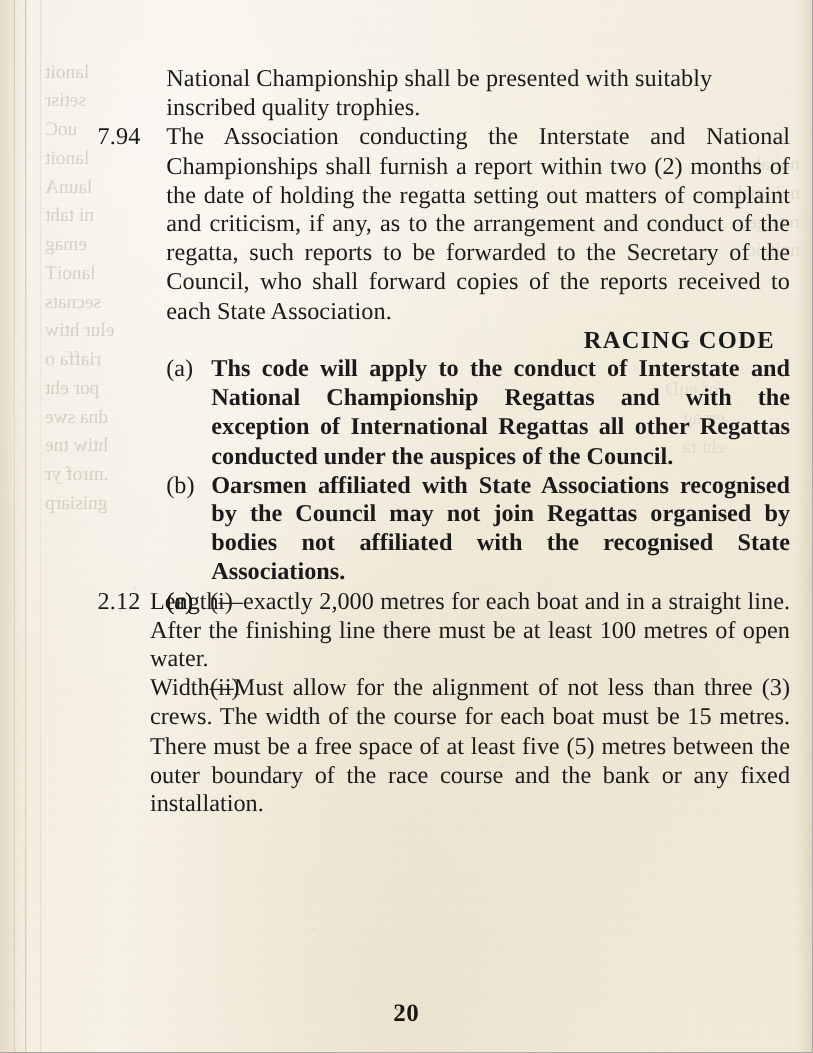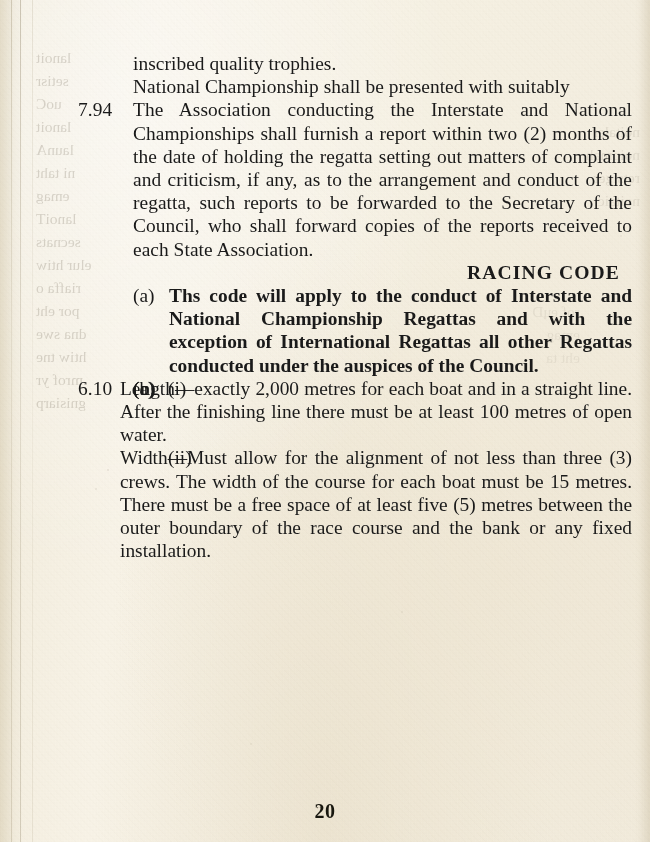--- a/index.html
+++ b/index.html
@@ -248,47 +248,48 @@
 noipmah
 retsiger
 noitaic</div>
   <div class="bleed" id="bleed-mid">rof euD
 emag
 eht ta</div>
 
   <div id="content">
 
     <div class="row">
+      <div class="body noj">National Championship shall be presented with suitably</div>
       <div class="body noj">inscribed quality trophies.</div>
-      <div class="body noj">National Championship shall be presented with suitably</div>
     </div>
 
     <div class="row">
       <div class="num">7.94</div>
       <div class="body">The Association conducting the Interstate and National Championships shall furnish a report within two (2) months of the date of holding the regatta setting out matters of complaint and criticism, if any, as to the arrangement and conduct of the regatta, such reports to be forwarded to the Secretary of the Council, who shall forward copies of the reports received to each State Association.</div>
     </div>
 
     <div class="heading-center">RACING CODE</div>
 
 
     <div class="sub">
       <div class="mark">(a)</div>
       <div class="subbody">Ths code will apply to the conduct of Interstate and National Championship Regattas and with the exception of International Regattas all other Regattas conducted under the auspices of the Council.</div>
     </div>
 
     <div class="sub">
       <div class="mark">(b)</div>
+      <div class="subbody">Oarsmen affiliated with State Associations recognised by the Council may not join Regattas organised by bodies not affiliated with the recognised State Associations.</div>
     </div>
 
     <div class="sub">
       <div class="mark">(c)</div>
     </div>
 
     <div class="row">
-      <div class="num">6.10</div>
+      <div class="num">2.12</div>
     </div>
 
     <div class="sub">
       <div class="mark">(a)</div>
     </div>
 
     <div class="rom">
       <div class="mark">(i)</div>
       <div class="rombody">Length—exactly 2,000 metres for each boat and in a straight line.  After the finishing line there must be at least 100 metres of open water.</div>
     </div>

